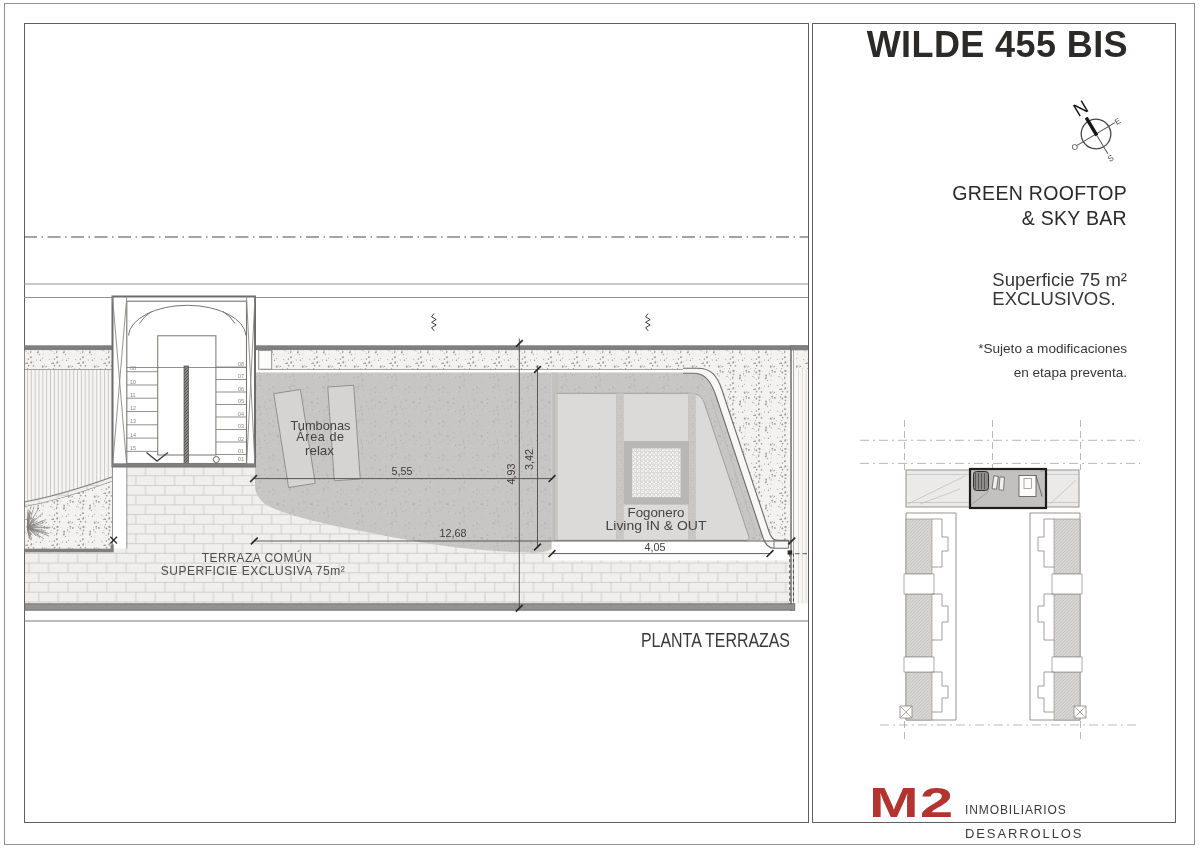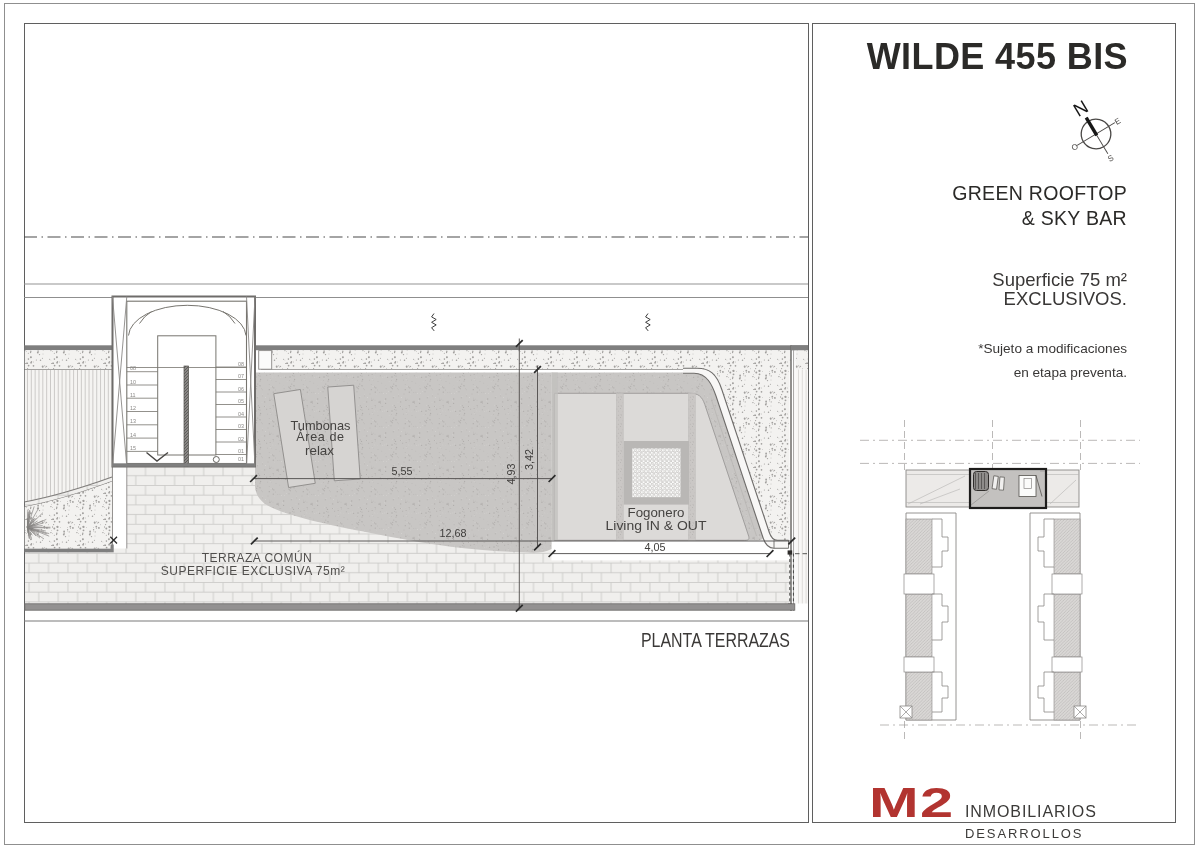--- a/index.html
+++ b/index.html
@@ -529,38 +529,38 @@
 <g font-family="Liberation Sans, sans-serif" fill="#504e4c" font-size="12">
       <text x="257" y="561.5" text-anchor="middle" letter-spacing="0.5">TERRAZA  COMÚN</text>
       <text x="253" y="574.5" text-anchor="middle" letter-spacing="0.5">SUPERFICIE  EXCLUSIVA  75m²</text>
     </g>
 
 <g font-family="Liberation Sans, sans-serif" fill="#3b3937" font-size="20">
       <text x="641" y="646.5" textLength="149" lengthAdjust="spacingAndGlyphs">PLANTA TERRAZAS</text>
     </g>
 </svg>
 
-<div class="abs" style="right:72px;top:36px;font-size:36px;font-weight:bold;color:#2b2a28;letter-spacing:0.4px;">WILDE 455 BIS</div>
+<div class="abs" style="right:72px;top:24px;font-size:36px;font-weight:bold;color:#2b2a28;letter-spacing:0.4px;">WILDE 455 BIS</div>
 
 <svg class="abs" style="left:1058px;top:92px;" width="76" height="80" viewBox="-38 -42 76 80">
     <g transform="rotate(-31)">
       <circle cx="0" cy="0" r="14.8" fill="none" stroke="#4a4846" stroke-width="1.3"></circle>
       <path d="M0,-19 V23" stroke="#4a4846" stroke-width="0.9"></path>
       <path d="M-22,0 H22" stroke="#4a4846" stroke-width="0.9"></path>
       <path d="M0,-19 V1.5" stroke="#161616" stroke-width="3.4"></path>
       <text x="0" y="-23.5" font-size="18.5" fill="#161616" text-anchor="middle" font-family="Liberation Sans, sans-serif">N</text>
       <text x="25" y="3" font-size="8" fill="#4a4846" text-anchor="middle" font-family="Liberation Sans, sans-serif">E</text>
       <text x="-25" y="3" font-size="8" fill="#4a4846" text-anchor="middle" font-family="Liberation Sans, sans-serif">O</text>
       <text x="0" y="31" font-size="8" fill="#4a4846" text-anchor="middle" font-family="Liberation Sans, sans-serif">S</text>
     </g>
   </svg>
 
 <div class="abs" style="right:73px;top:181px;font-size:19.5px;font-weight:normal;color:#2b2a28;text-align:right;line-height:25px;letter-spacing:0.3px;">GREEN ROOFTOP<br>&amp; SKY BAR</div>
 
-<div class="abs" style="right:73px;top:271px;font-size:18.5px;color:#393736;text-align:right;line-height:18.6px;">Superficie 75 m²<br>EXCLUSIVOS.</div>
+<div class="abs" style="right:73px;top:271px;font-size:18.5px;color:#393736;line-height:18.6px;">Superficie 75 m²<br>EXCLUSIVOS.</div>
 
 <div class="abs" style="right:73px;top:337px;font-size:13.6px;color:#393736;text-align:right;line-height:24px;">*Sujeto a modificaciones<br>en etapa preventa.</div>
 
 <svg class="abs" style="left:845px;top:418px;" width="310" height="330" viewBox="845 418 310 330">
 <defs>
       <pattern id="khatch" width="3.2" height="3.2" patternUnits="userSpaceOnUse">
         <rect width="3.2" height="3.2" fill="#d9d7d5"></rect>
         <path d="M0,3.2 L3.2,0" stroke="#b4b2b0" stroke-width="0.55" fill="none"></path>
       </pattern>
     </defs>
@@ -617,13 +617,13 @@
       <path d="M1054,519 h-10 v18 h-6 v14 h6 v16 h10 M1054,594 h-10 v12 h-6 v16 h6 v18 h10 M1054,672 h-10 v14 h-6 v12 h6 v14 h10" stroke="#8a8886" stroke-width="0.8" fill="none"></path>
       <rect x="1074" y="706" width="12" height="12" fill="#ffffff" stroke="#8a8886" stroke-width="0.8"></rect>
       <path d="M1074,706 l12,12 M1086,706 l-12,12" stroke="#8a8886" stroke-width="0.7"></path>
     </g>
 </svg>
 
 <div class="abs" style="left:869px;top:779px;font-size:42px;font-weight:bold;color:#b23430;transform:scaleX(1.42);transform-origin:left top;letter-spacing:1px;">M2</div>
 
 <div class="abs" style="left:965px;top:784.5px;font-size:13px;color:#3b3a38;letter-spacing:1.9px;margin-top:41px;">DESARROLLOS</div>
 
-<div class="abs" style="left:965px;top:803px;font-size:16px;color:#3b3a38;letter-spacing:0.9px;">INMOBILIARIOS</div>
+<div class="abs" style="left:965px;top:803px;font-size:12px;color:#3b3a38;letter-spacing:0.9px;">INMOBILIARIOS</div>
 
 </body></html>

